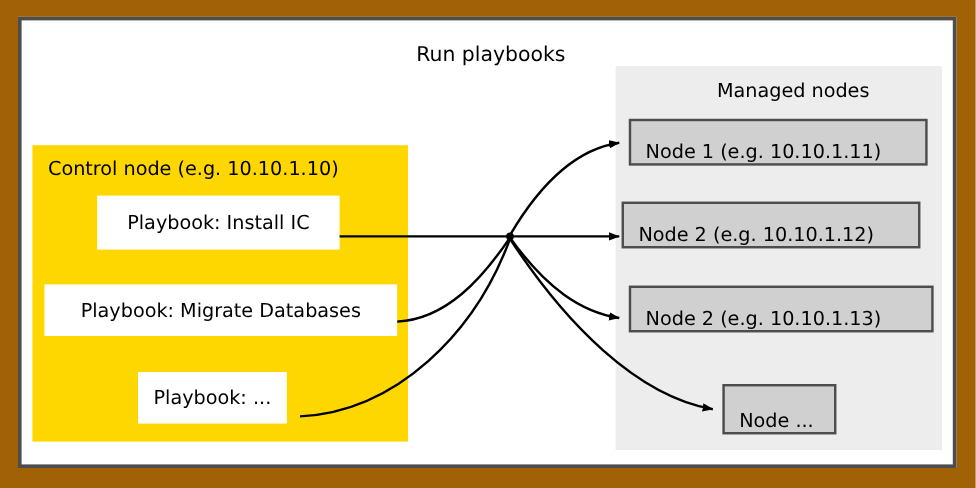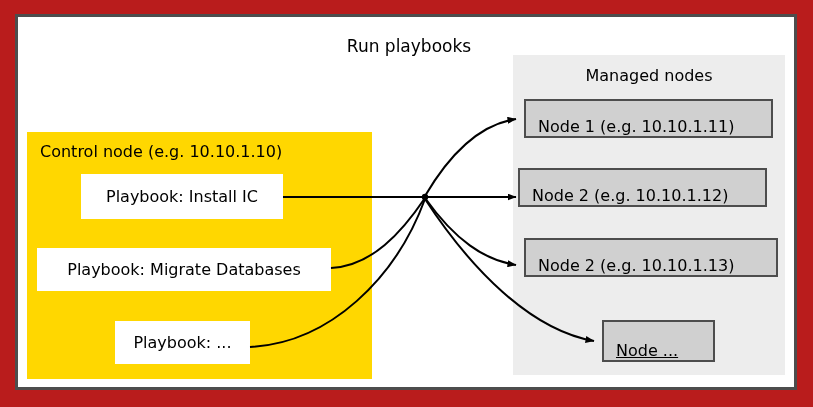--- a/index.html
+++ b/index.html
@@ -11,21 +11,21 @@
   body {
     width: 813px;
     height: 407px;
     font-family: "DejaVu Sans", "Liberation Sans", sans-serif;
     overflow: hidden;
   }
   #canvas {
     position: relative;
     width: 813px;
     height: 407px;
-    background: #b91c1c;
+    background: #a16207;
   }
 
   
   .outer-frame {
     position: absolute;
     left: 15px;
     top: 14px;
     width: 782px;
     height: 376px;
     box-sizing: border-box;
@@ -40,25 +40,24 @@
     text-align: center;
     font-size: 17px;
     color: #000000;
     white-space: nowrap;
   }
 
   
   .control-panel {
     position: absolute;
     left: 27px;
-    top: 132px;
+    top: 121px;
     width: 313px;
     height: 247px;
     background: #ffd700;
-    padding-left: 32px;
   }
   .control-title {
     position: absolute;
     left: 13px;
     top: 10px;
     font-size: 16px;
     color: #000000;
     white-space: nowrap;
   }
   .playbook-box {
@@ -67,57 +66,58 @@
     color: #000000;
     font-size: 16px;
     display: flex;
     align-items: center;
     justify-content: center;
     white-space: nowrap;
     box-sizing: border-box;
   }
   .pb1 { left: 54px;  top: 42px;  width: 202px; height: 45px; }
   .pb2 { left: 10px;  top: 116px; width: 294px; height: 43px; }
-  .pb3 { left: 88px;  top: 189px; width: 135px; height: 43px; }
+  .pb3 { left: 88px;  top: 189px; width: 124px; height: 43px; }
 
   
   .managed-panel {
     position: absolute;
     left: 513px;
     top: 55px;
     width: 272px;
     height: 320px;
     background: #ededed;
   }
   .managed-title {
     position: absolute;
     left: 0;
     top: 11px;
     width: 272px;
     text-align: center;
     font-size: 16px;
     color: #000000;
     white-space: nowrap;
+    padding-left: 12px;
   }
   .node-box {
     position: absolute;
     background: #d0d0d0;
     border: 2px solid #4d4d4d;
     box-sizing: border-box;
     display: flex;
     align-items: flex-end;
     font-size: 16px;
     color: #000000;
     white-space: nowrap;
     padding-left: 12px;
   }
   .nd1 { left: 11px; top: 44px;  width: 249px; height: 39px; }
   .nd2 { left: 5px; top: 113px; width: 249px; height: 39px; }
   .nd3 { left: 11px; top: 183px; width: 254px; height: 39px; }
-  .nd4 { left: 89px; top: 265px; width: 113px;  height: 42px; text-decoration: underline; }
+  .nd4 { left: 89px; top: 265px; width: 95px;  height: 42px; }
 
   
   .arrow-layer {
     position: absolute;
     left: 0;
     top: 0;
     width: 813px;
     height: 407px;
     pointer-events: none;
   }

